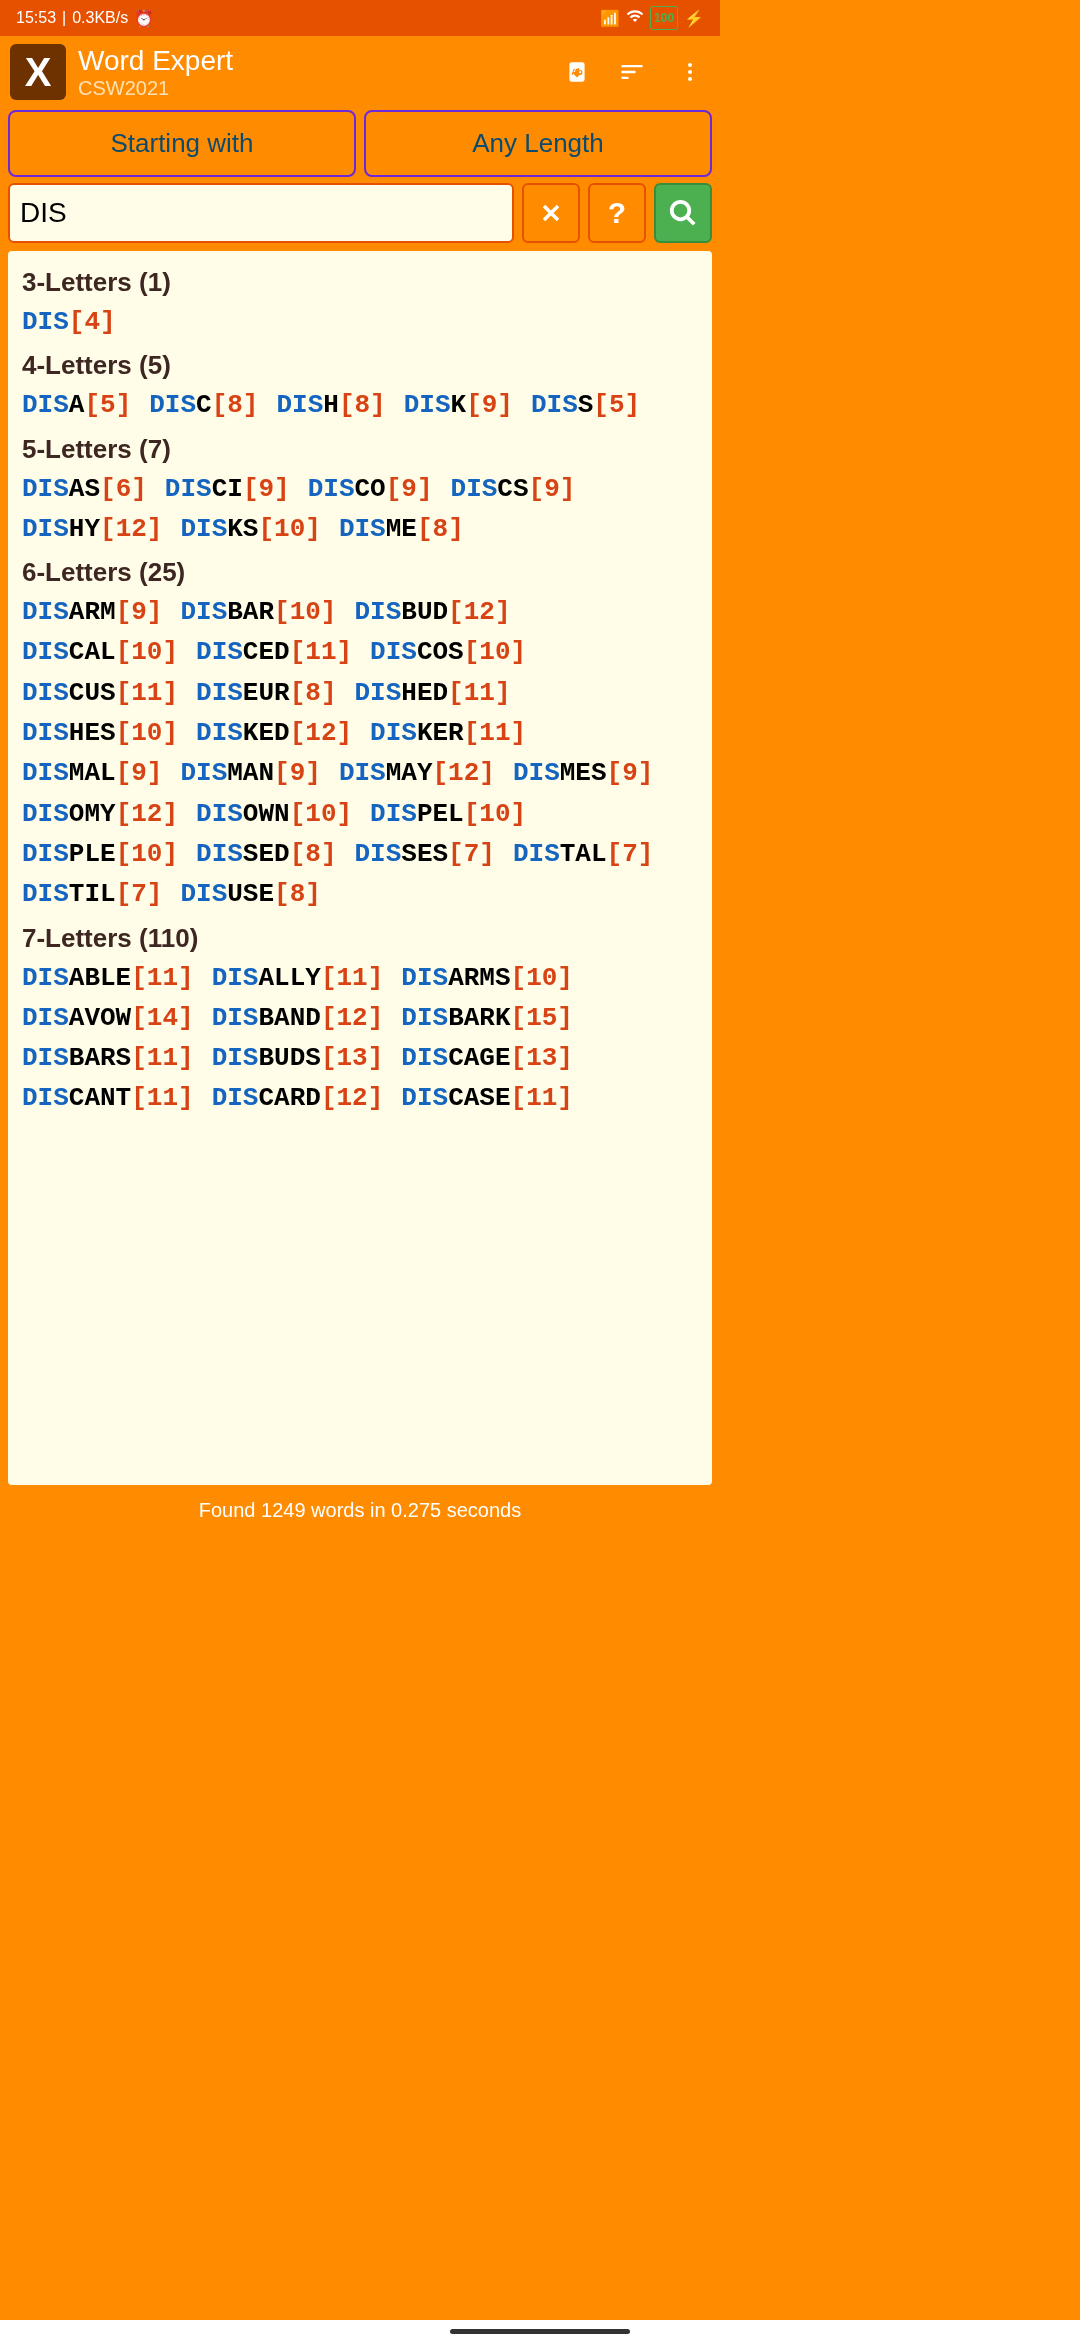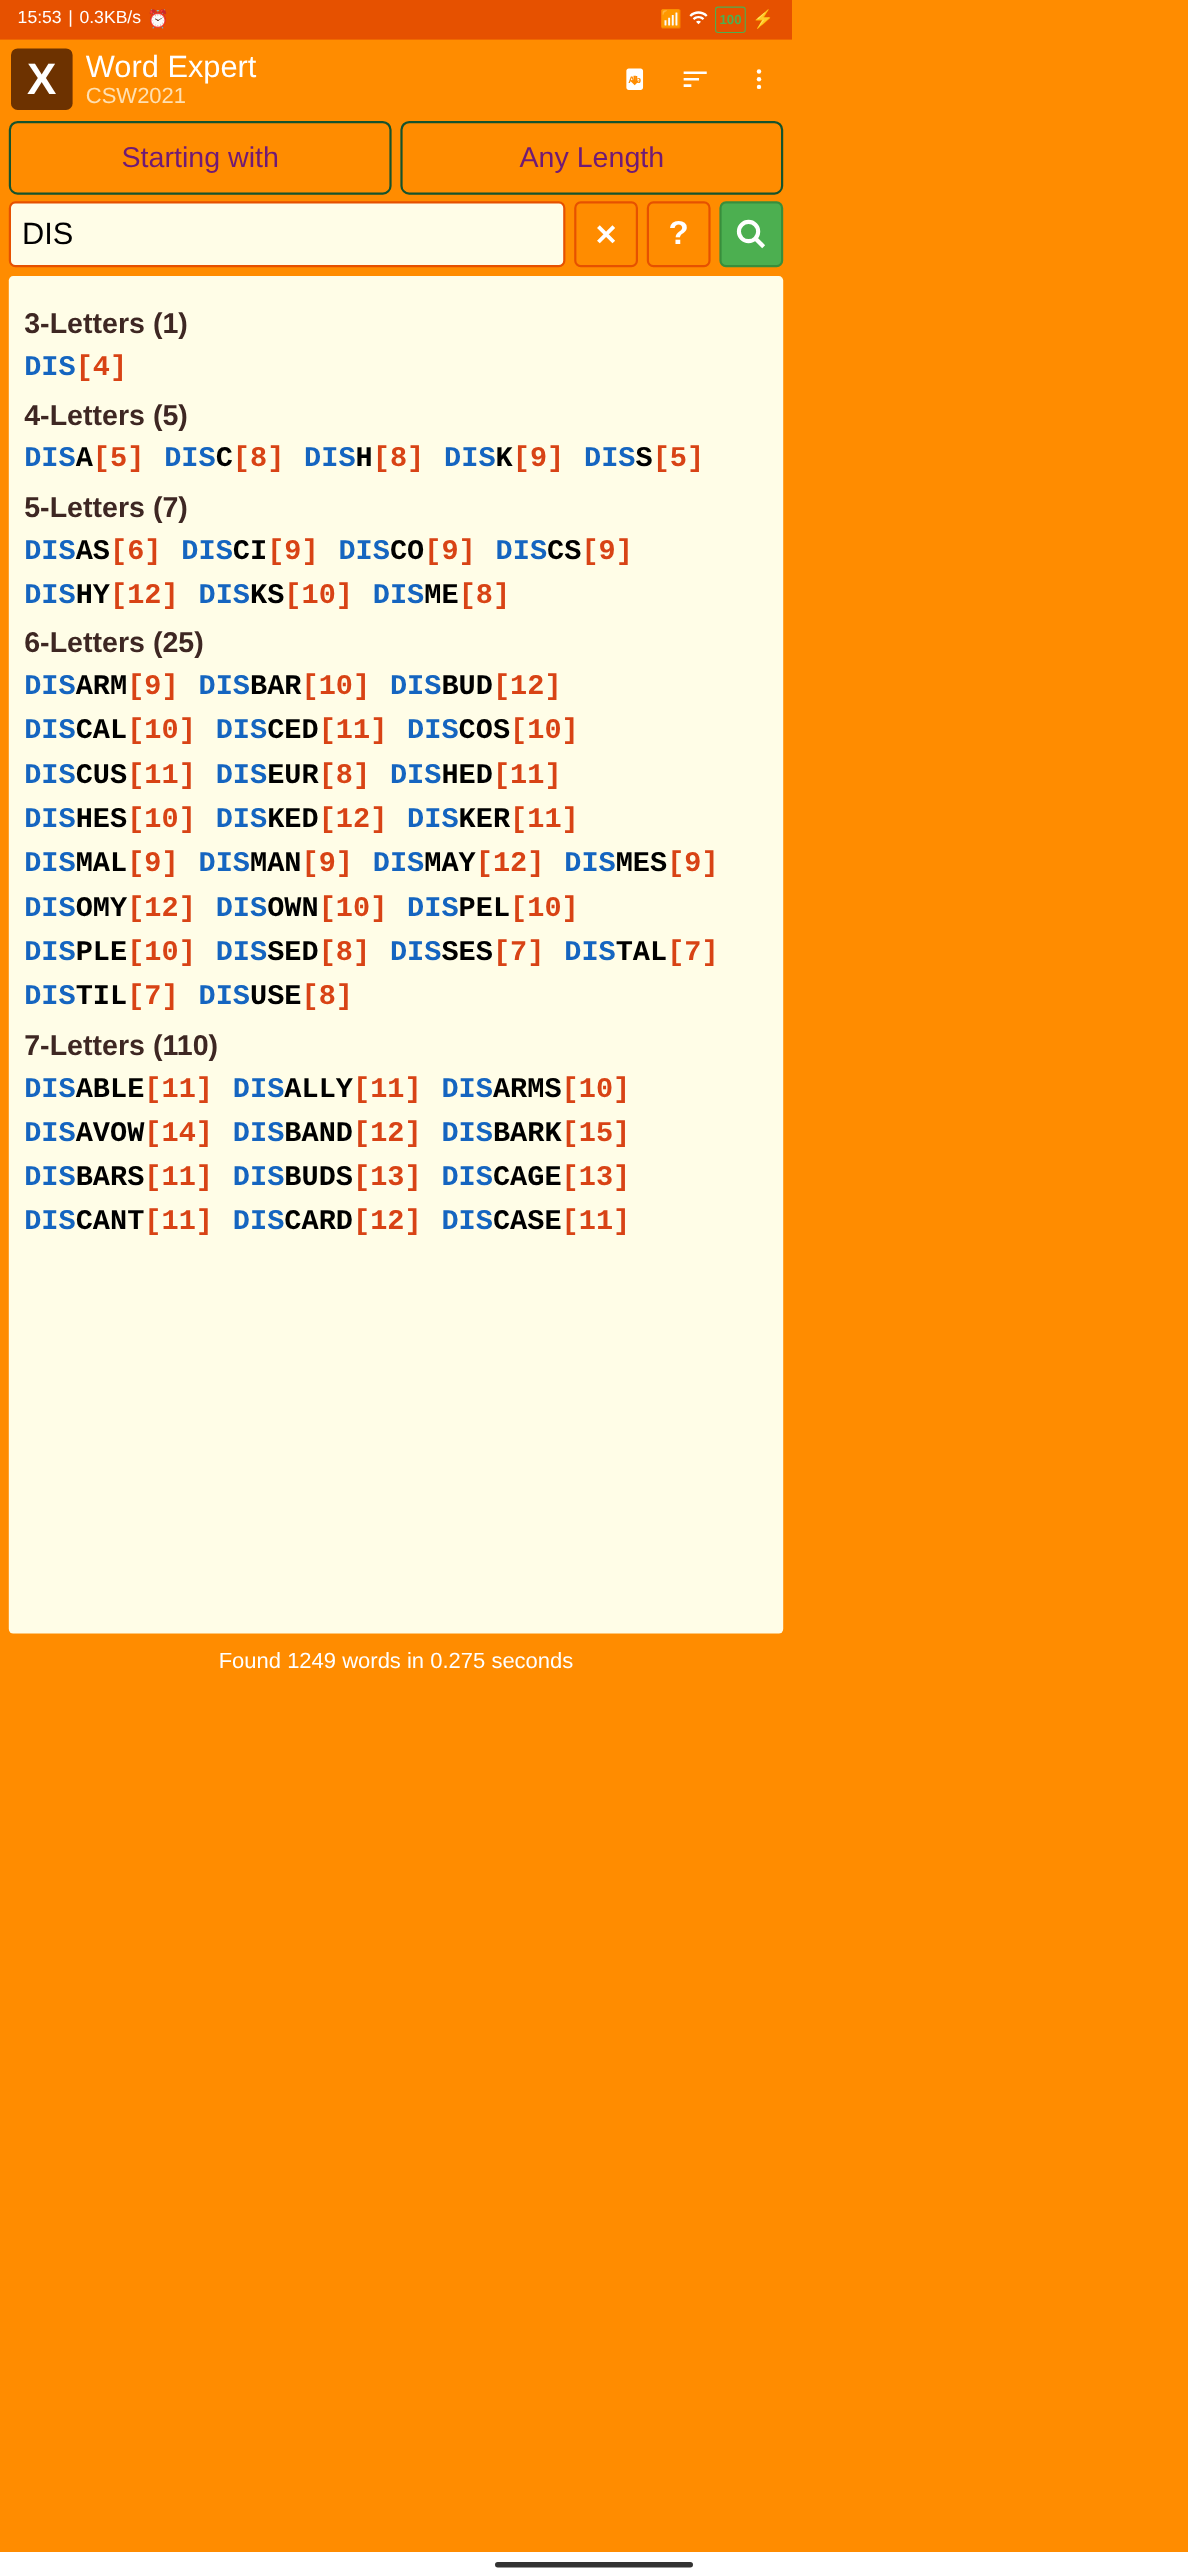--- a/index.html
+++ b/index.html
@@ -47,24 +47,24 @@
   .app-subtitle { color: #ffe0b2; font-size: 20px; }
   .header-icons { display: flex; gap: 28px; align-items: center; padding-right: 8px;}
   .header-icon { color: #fff; width: 28px; height: 28px; display:flex; align-items:center; justify-content:flex-end;}
   .filter-row {
     display: flex;
     gap: 8px;
     padding: 2px 8px 6px 8px;
   }
   .filter-btn {
     flex: 1;
-    border: 2px solid #14532d;
+    border: 2px solid #6d28d9;
     border-radius: 8px;
     background: transparent;
-    color: #701a75;
+    color: #0c4a6e;
     font-size: 26px;
     padding: 16px 8px;
     font-weight: 500;
   }
   .search-row {
     display: flex;
     gap: 8px;
     padding: 0 8px 8px 8px;
   }
   .search-input {
@@ -99,21 +99,21 @@
     height: 1234px;
     overflow: hidden;
   }
   .group-header {
     font-size: 26px;
     font-weight: bold;
     color: #3e2723;
     margin-top: 8px;
     margin-bottom: 4px;
   }
-  .group-header:first-child { margin-top: 16px; }
+  .group-header:first-child { margin-top: 4px; }
   .word-flow {
     font-family: "Courier New", monospace;
     font-size: 26px;
     line-height: 1.55;
     font-weight: bold;
   }
   .word-item { display: inline-block; margin-right: 18px; }
   .prefix { color: #1565c0; }
   .suffix { color: #000; }
   .score { color: #d84315; }

